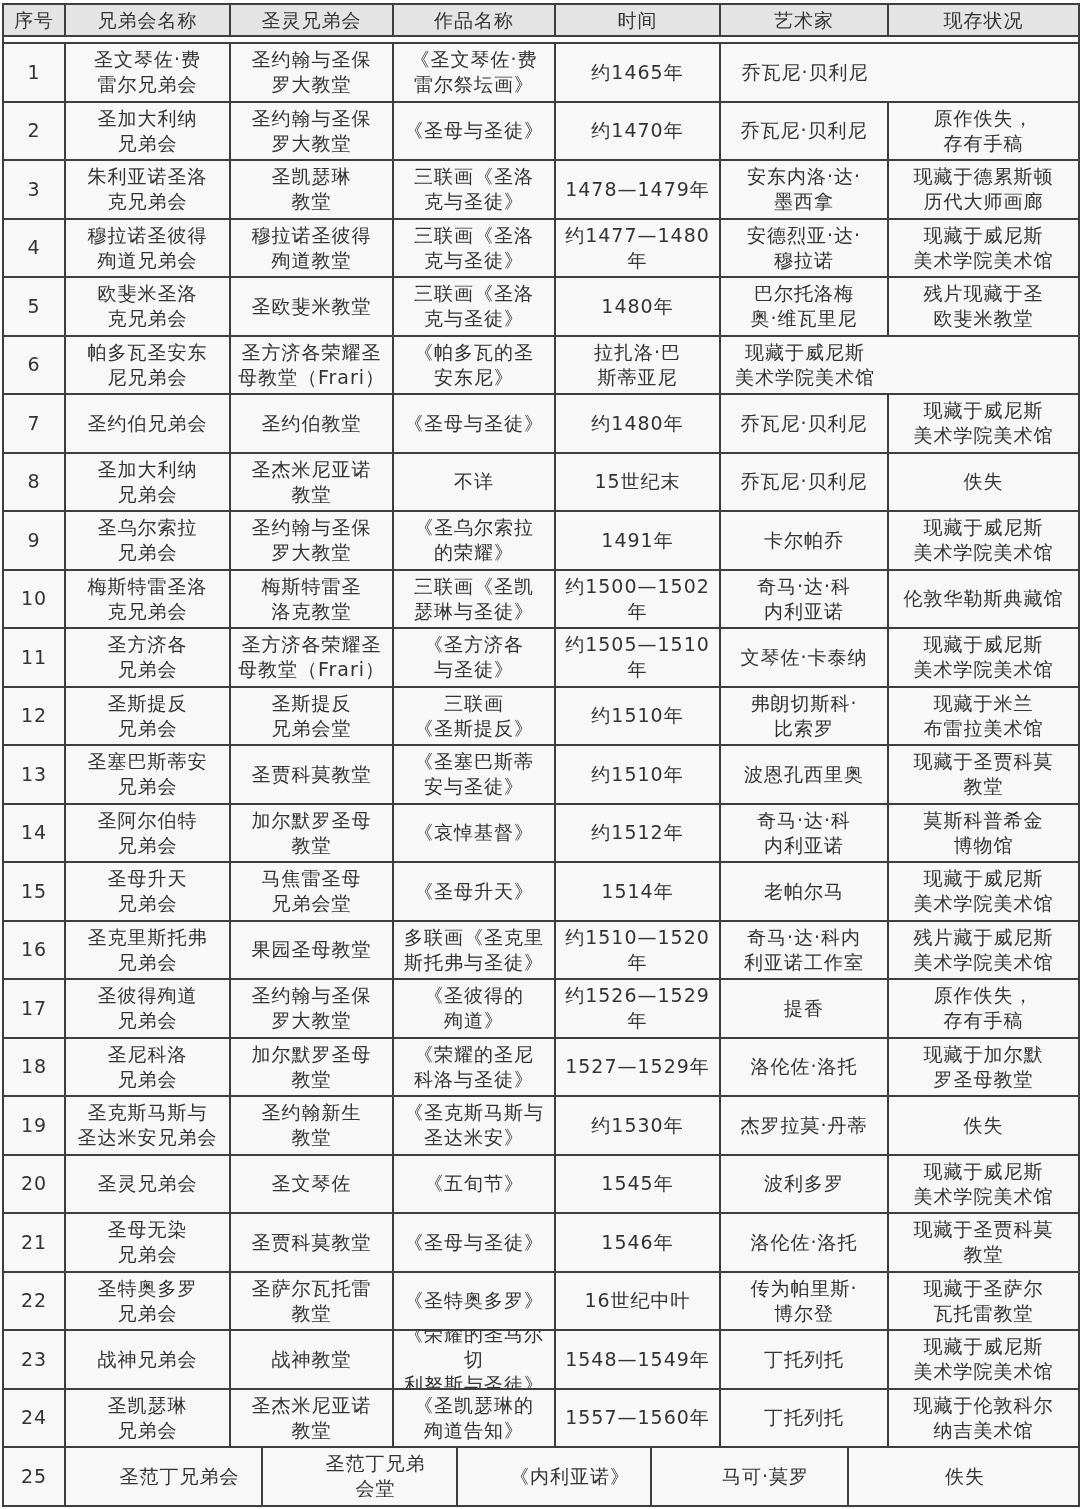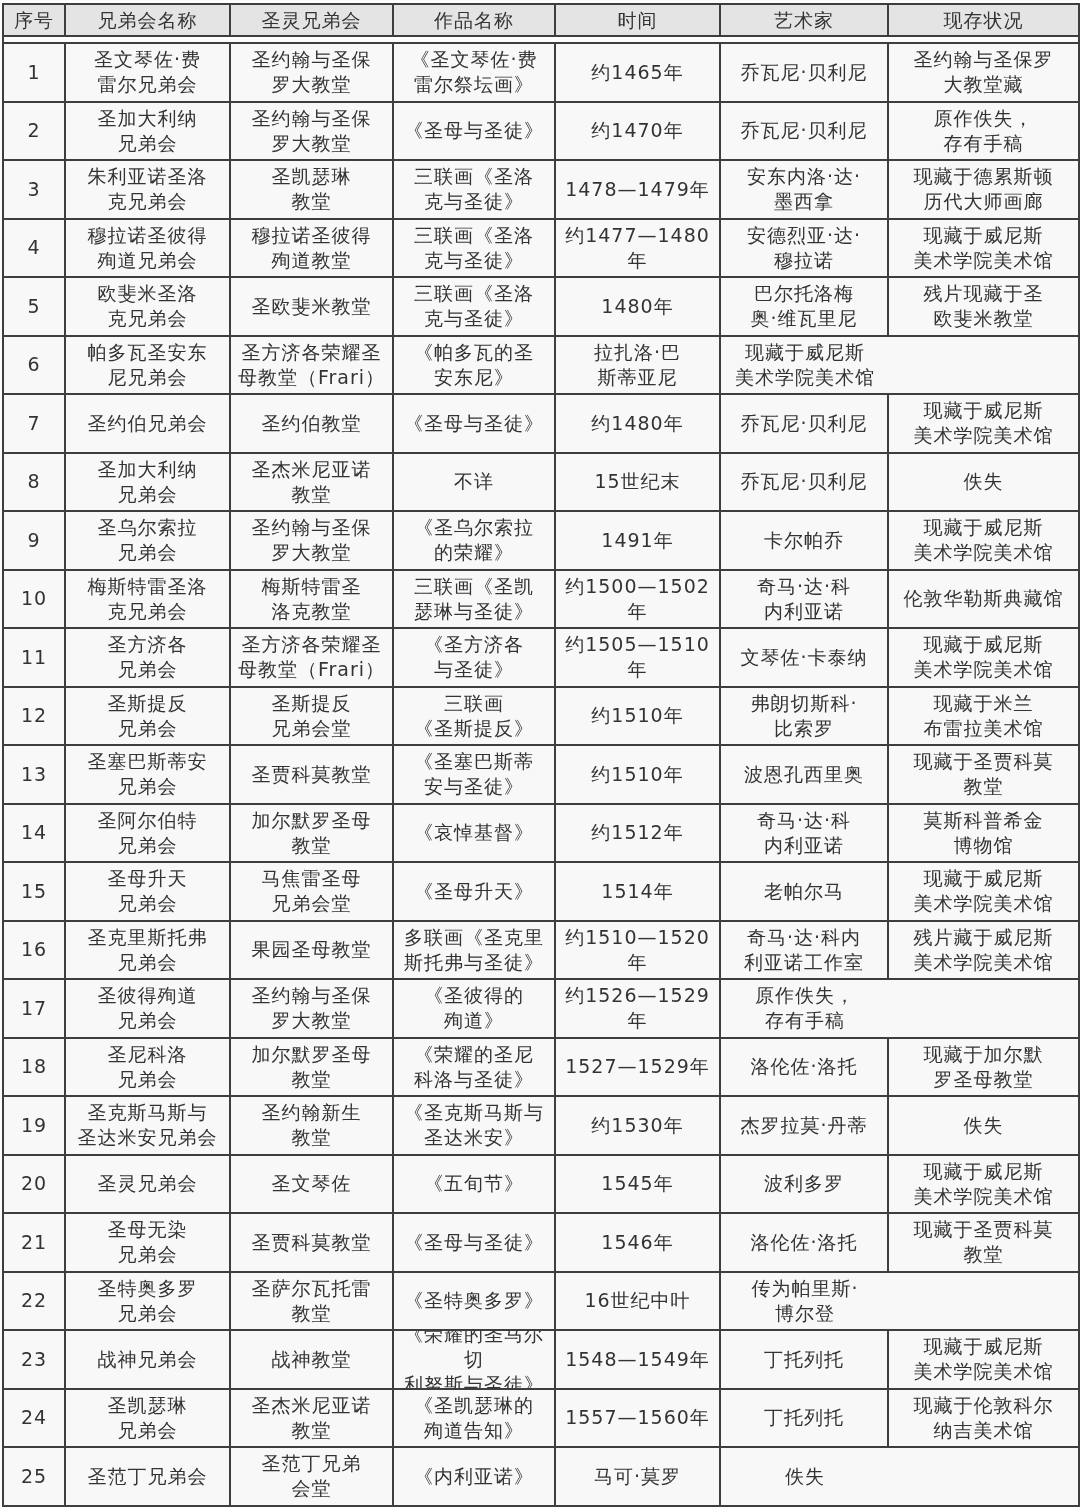--- a/index.html
+++ b/index.html
@@ -41,20 +41,21 @@
     border-top: 2px solid #3e3e3e;
   }
   .row {
     height: 58.5px;
     box-sizing: border-box;
     border-bottom: 2px solid #3e3e3e;
   }
   .row:last-child {
     border-bottom: none;
     height: 56.5px;
+    gap: 32px;
   }
   .cell {
     box-sizing: border-box;
     border-right: 2px solid #3e3e3e;
     display: flex;
     align-items: center;
     justify-content: center;
     text-align: center;
     white-space: pre-line;
     overflow: hidden;
@@ -92,22 +93,20 @@
         <div class="grid row">
           <div class="cell">1</div>
           <div class="cell">圣文琴佐·费
 雷尔兄弟会</div>
           <div class="cell">圣约翰与圣保
 罗大教堂</div>
           <div class="cell">《圣文琴佐·费
 雷尔祭坛画》</div>
           <div class="cell">约1465年</div>
           <div class="cell">乔瓦尼·贝利尼</div>
-          <div class="cell">圣约翰与圣保罗
-大教堂藏</div>
         </div>
         <div class="grid row">
           <div class="cell">2</div>
           <div class="cell">圣加大利纳
 兄弟会</div>
           <div class="cell">圣约翰与圣保
 罗大教堂</div>
           <div class="cell">《圣母与圣徒》</div>
           <div class="cell">约1470年</div>
           <div class="cell">乔瓦尼·贝利尼</div>
@@ -294,20 +293,21 @@
         </div>
         <div class="grid row">
           <div class="cell">17</div>
           <div class="cell">圣彼得殉道
 兄弟会</div>
           <div class="cell">圣约翰与圣保
 罗大教堂</div>
           <div class="cell">《圣彼得的
 殉道》</div>
           <div class="cell">约1526—1529年</div>
+          <div class="cell">提香</div>
           <div class="cell">原作佚失，
 存有手稿</div>
         </div>
         <div class="grid row">
           <div class="cell">18</div>
           <div class="cell">圣尼科洛
 兄弟会</div>
           <div class="cell">加尔默罗圣母
 教堂</div>
           <div class="cell">《荣耀的圣尼
@@ -353,20 +353,22 @@
         <div class="grid row">
           <div class="cell">22</div>
           <div class="cell">圣特奥多罗
 兄弟会</div>
           <div class="cell">圣萨尔瓦托雷
 教堂</div>
           <div class="cell">《圣特奥多罗》</div>
           <div class="cell">16世纪中叶</div>
           <div class="cell">传为帕里斯·
 博尔登</div>
+          <div class="cell">现藏于圣萨尔
+瓦托雷教堂</div>
         </div>
         <div class="grid row">
           <div class="cell">23</div>
           <div class="cell">战神兄弟会</div>
           <div class="cell">战神教堂</div>
           <div class="cell">《荣耀的圣马尔切
 利努斯与圣徒》</div>
           <div class="cell">1548—1549年</div>
           <div class="cell">丁托列托</div>
           <div class="cell">现藏于威尼斯

